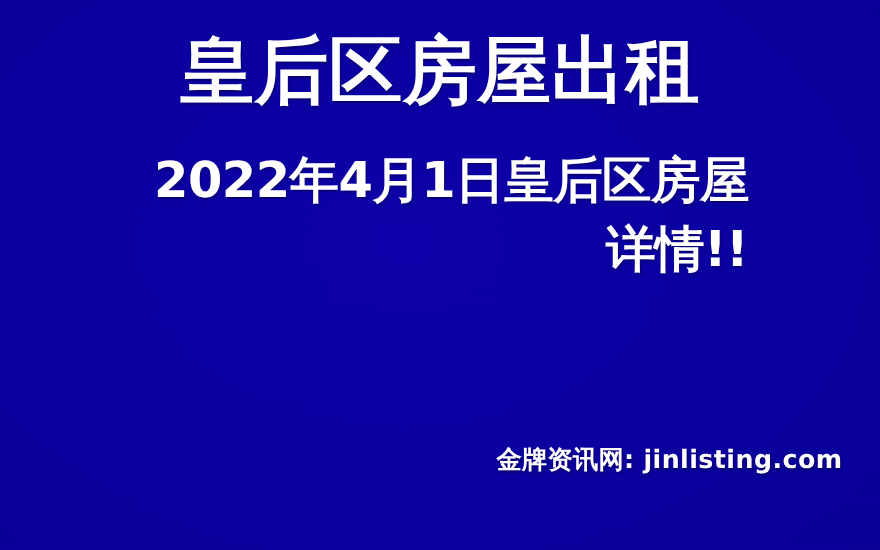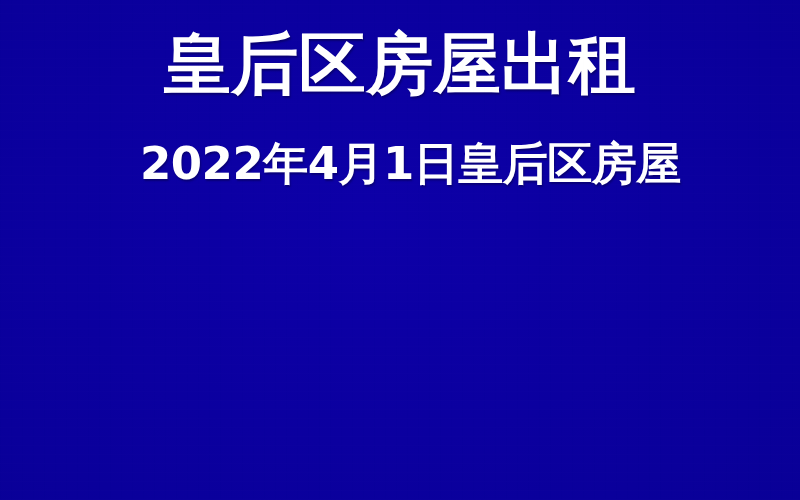--- a/index.html
+++ b/index.html
@@ -82,16 +82,21 @@
 </style>
 </head>
 <body>
 
 <div id="poster">
 
   <div class="title">皇后区房屋出租</div>
 
   <div class="body-block">
     <div class="body-line">2022年4月1日皇后区房屋</div>
+    <div class="body-line">详情!!</div>
   </div>
 
+  <div class="footer">
+    <span>金牌资讯网:</span>
+    <span class="site">jinlisting.com</span>
+  </div>
 
 </div>
 
 </body></html>

